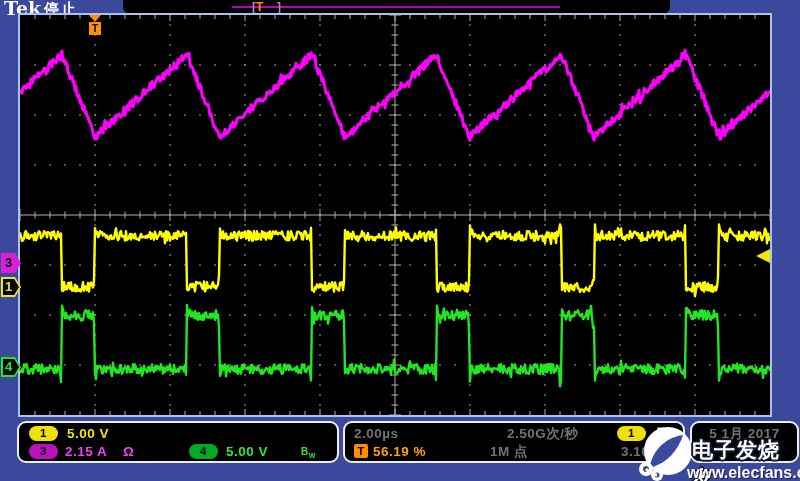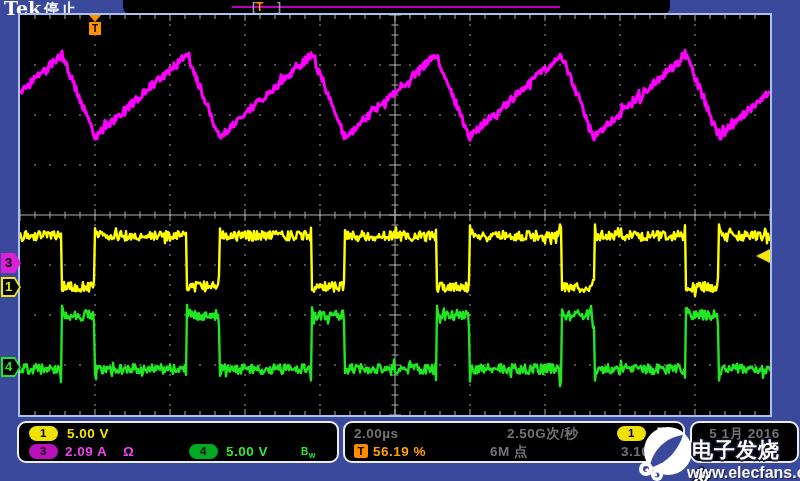--- a/index.html
+++ b/index.html
@@ -904,48 +904,48 @@
 
 <div class="abs" id="trig-arrow"></div>
 
 <div class="abs panel" id="panel-vertical">
   <div class="row r1">
     <span class="badge b-yellow" style="left:10px">1</span>
     <span class="abs t-yellow" style="left:48px">5.00 V</span>
   </div>
   <div class="row r2">
     <span class="badge b-magenta" style="left:10px">3</span>
-    <span class="abs t-magenta" style="left:46px">2.09 A</span>
+    <span class="abs t-magenta" style="left:46px">2.15 A</span>
     <span class="abs t-magenta" style="left:104px">Ω</span>
     <span class="badge b-green" style="left:170px">4</span>
     <span class="abs t-green" style="left:207px">5.00 V</span>
     <span class="abs t-green" style="left:282px" id="bw"><span>B</span><sub>W</sub></span>
   </div>
 </div>
 
 <div class="abs panel" id="panel-horizontal">
   <div class="row r1">
     <span class="abs t-white" style="left:9px">2.00µs</span>
     <span class="abs t-white" style="left:162px">2.50G次/秒</span>
     <span class="badge b-yellow" style="left:272px">1</span>
     <svg class="abs" style="left:305px;top:1px" width="17" height="17">
       <path d="M3,14 H8.5 V3.5 H14" stroke="#f4f4f4" stroke-width="2.2" fill="none"></path>
     </svg>
   </div>
   <div class="row r2">
     <span id="tbadge">T</span>
     <span class="abs t-orange" style="left:28px">56.19 %</span>
-    <span class="abs t-white" style="left:145px">6M 点</span>
+    <span class="abs t-white" style="left:145px">1M 点</span>
     <span class="abs t-white" style="left:276px">3.10 V</span>
   </div>
 </div>
 
 <div class="abs panel" id="panel-date">
   <div class="row r1" style="text-align:center">
-    <span class="t-white">5 1月 2016</span>
+    <span class="t-white">5 1月 2017</span>
   </div>
 </div>
 
 <svg class="abs" id="wm-logo" width="62" height="56">
   <circle cx="32" cy="26" r="24" fill="#ffffff"></circle>
   <path d="M14,40 C19,21 33,12 47,10 C42,26 31,37 17,42 Z" fill="#3a499c"></path>
   <path d="M18,40 C26,28 36,20 45,14" stroke="#3a499c" stroke-width="2" fill="none"></path>
   <circle cx="10" cy="44" r="7" fill="#ffffff"></circle>
     <circle cx="10" cy="44" r="3" fill="#3a499c"></circle>
   <circle cx="21" cy="50" r="6" fill="#ffffff"></circle>

